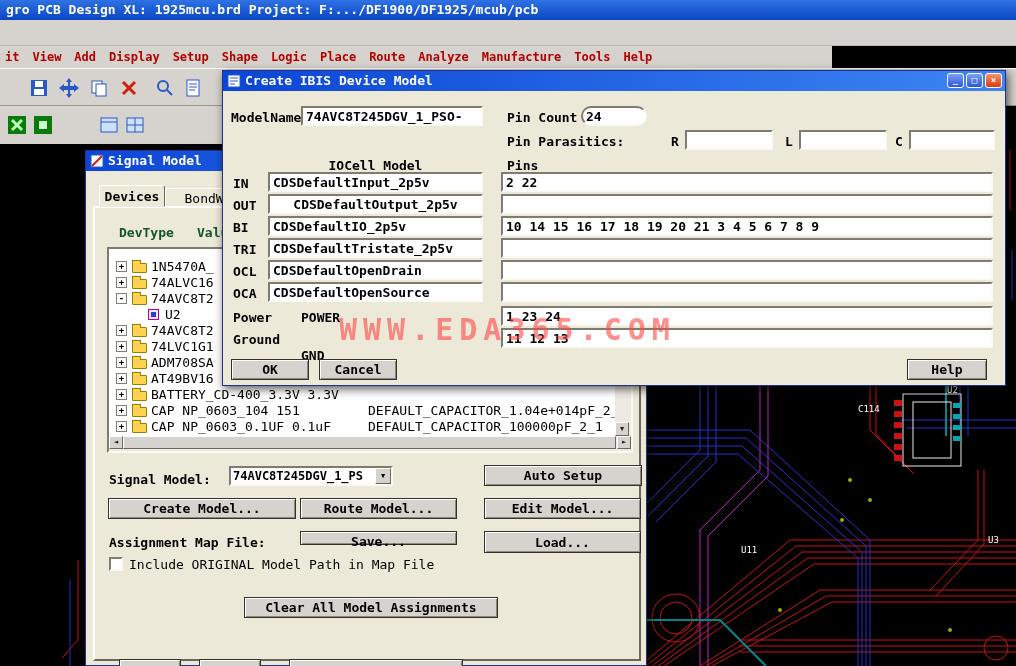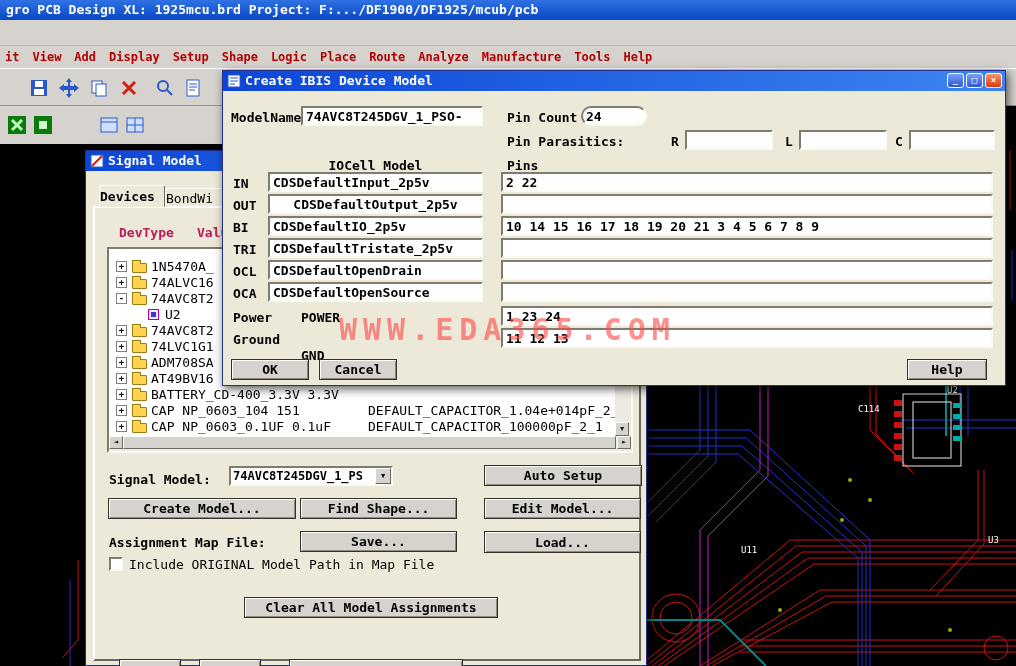--- a/index.html
+++ b/index.html
@@ -11,21 +11,21 @@
   
   .titlebar-app {
     position:absolute; left:0; top:0; width:1016px; height:20px;
     background:linear-gradient(to bottom,#2f72e4,#0a46c4);
     color:#fff; font-weight:bold; font-size:13px; line-height:20px;
     padding-left:6px; white-space:nowrap;
   }
   .band { position:absolute; background:#d6d3ce; }
   #band-upper { left:0; top:20px; width:1016px; height:26px; border-bottom:1px solid #bdbab2; }
   #menubar {
-    left:0; top:46px; width:1016px; height:22px;
+    left:0; top:46px; width:832px; height:22px;
     display:flex; align-items:center; padding-left:5px;
     font-size:12px; font-weight:bold; color:#b40000;
   }
   .menu-item { margin-right:13px; cursor:default; white-space:nowrap; }
   #toolbar1 { left:0; top:68px; width:1016px; height:38px; border-top:1px solid #fff; border-bottom:1px solid #9a988c; }
   #toolbar2 { left:0; top:106px; width:222px; height:38px; }
   .tbtn { position:absolute; top:6px; width:26px; height:26px; background:#d6d3ce;
           border:1px solid #d6d3ce; display:flex; align-items:center; justify-content:center; }
   #canvas-bg { position:absolute; left:0; top:106px; width:1016px; height:560px; background:#000; z-index:0; }
   #pcb-svg { position:absolute; left:0; top:0; width:1016px; height:666px; z-index:1; pointer-events:none; }
@@ -57,21 +57,21 @@
     position:absolute; background:#d6d3ce; border:1px solid #33332b;
     box-shadow:inset 1px 1px 0 #fff, inset -1px -1px 0 #8c8a7e;
     font-family:inherit; font-size:13px; font-weight:bold; color:#000;
     text-align:center; cursor:pointer; line-height:19px;
   }
   .watermark {
     position:absolute; font-size:30px; font-weight:bold; letter-spacing:6px;
     color:rgba(255,70,70,.6); white-space:nowrap; pointer-events:none; z-index:5;
   }
   
-  .tab { position:absolute; background:#ece9d8; text-align:left; font-size:13px;
+  .tab { position:absolute; background:#ece9d8; text-align:center; font-size:13px;
          border:1px solid; border-color:#fff #6a685e #ece9d8 #fff;
          border-radius:3px 3px 0 0; cursor:pointer; }
   .tab.active { font-weight:bold; z-index:3; }
   .tabpanel { position:absolute; border:2px solid; border-color:#fff #6a685e #6a685e #fff; }
   .listbox { position:absolute; background:#fff;
              border:2px solid; border-color:#7e7c70 #fbfaf2 #fbfaf2 #7e7c70; overflow:hidden; }
   .tree-row { position:absolute; left:2px; height:16px; width:505px; font-size:13px; white-space:nowrap; cursor:default; }
   .expbox { position:absolute; left:5px; top:2px; width:11px; height:11px; border:1px solid #848278;
             background:#fff; font-size:9px; line-height:9px; text-align:center; font-weight:bold; cursor:pointer; }
   .folder { position:absolute; left:21px; top:4px; width:15px; height:10px;
@@ -90,21 +90,21 @@
                font-size:7px; text-align:center; color:#222; cursor:pointer; }
   .sthumb { position:absolute; background:#d6d3ce; border:1px solid; border-color:#fff #6a685e #6a685e #fff; }
   .combo { position:absolute; height:20px; background:#fff;
            border:2px solid; border-color:#7e7c70 #fbfaf2 #fbfaf2 #7e7c70; }
   .combo .cval { position:absolute; left:2px; top:0; font-size:12px; font-weight:bold; line-height:16px; white-space:nowrap; }
   .ddbtn { position:absolute; right:0; top:0; width:16px; height:16px; background:#d6d3ce;
            border:1px solid; border-color:#fff #6a685e #6a685e #fff;
            font-size:7px; line-height:14px; text-align:center; cursor:pointer; }
   .checkbox { position:absolute; width:14px; height:14px; background:#fff;
               border:2px solid; border-color:#7e7c70 #fbfaf2 #fbfaf2 #7e7c70; cursor:pointer; }
-  .hdr { position:absolute; font-size:13px; font-weight:bold; color:#be185d; white-space:nowrap; }
+  .hdr { position:absolute; font-size:13px; font-weight:bold; color:#14532d; white-space:nowrap; }
 </style>
 </head>
 <body>
 
 <div id="app">
 
   <div class="titlebar-app">
     <span>gro PCB Design XL: 1925mcu.brd  Project: F:.../DF1900/DF1925/mcub/pcb</span>
   </div>
 
@@ -363,25 +363,25 @@
     </div>
 
     <span class="lbl" style="left:23px; top:321px;">Signal Model:</span>
     <div class="combo" style="left:143px; top:315px; width:164px;">
       <span class="cval">74AVC8T245DGV_1_PS</span>
       <div class="ddbtn">▼</div>
     </div>
     <button class="btn" style="left:398px; top:314px; width:158px; height:21px;">Auto Setup</button>
 
     <button class="btn" style="left:22px; top:347px; width:188px; height:21px;">Create Model...</button>
-    <button class="btn" style="left:214px; top:347px; width:157px; height:21px;">Find Shape...</button>
+    <button class="btn" style="left:214px; top:347px; width:157px; height:21px;">Route Model...</button>
     <button class="btn" style="left:398px; top:347px; width:157px; height:21px;">Edit Model...</button>
 
     <span class="lbl" style="left:23px; top:384px;">Assignment Map File:</span>
-    <button class="btn" style="left:214px; top:380px; width:157px; height:21px;">Save...</button>
+    <button class="btn" style="left:214px; top:380px; width:157px; height:14px;">Save...</button>
     <button class="btn" style="left:398px; top:380px; width:157px; height:22px;">Load...</button>
 
     <div class="checkbox" style="left:23px; top:406px;"></div>
     <span class="lbl" style="left:43px; top:406px; font-weight:normal;">Include ORIGINAL Model Path in Map File</span>
 
     <button class="btn" style="left:158px; top:446px; width:254px; height:21px;">Clear All Model Assignments</button>
 
     <button class="btn" style="left:33px; top:508px; width:62px; height:20px;"></button>
     <button class="btn" style="left:113px; top:508px; width:62px; height:20px;"></button>
     <button class="btn" style="left:203px; top:508px; width:174px; height:20px;"></button>

